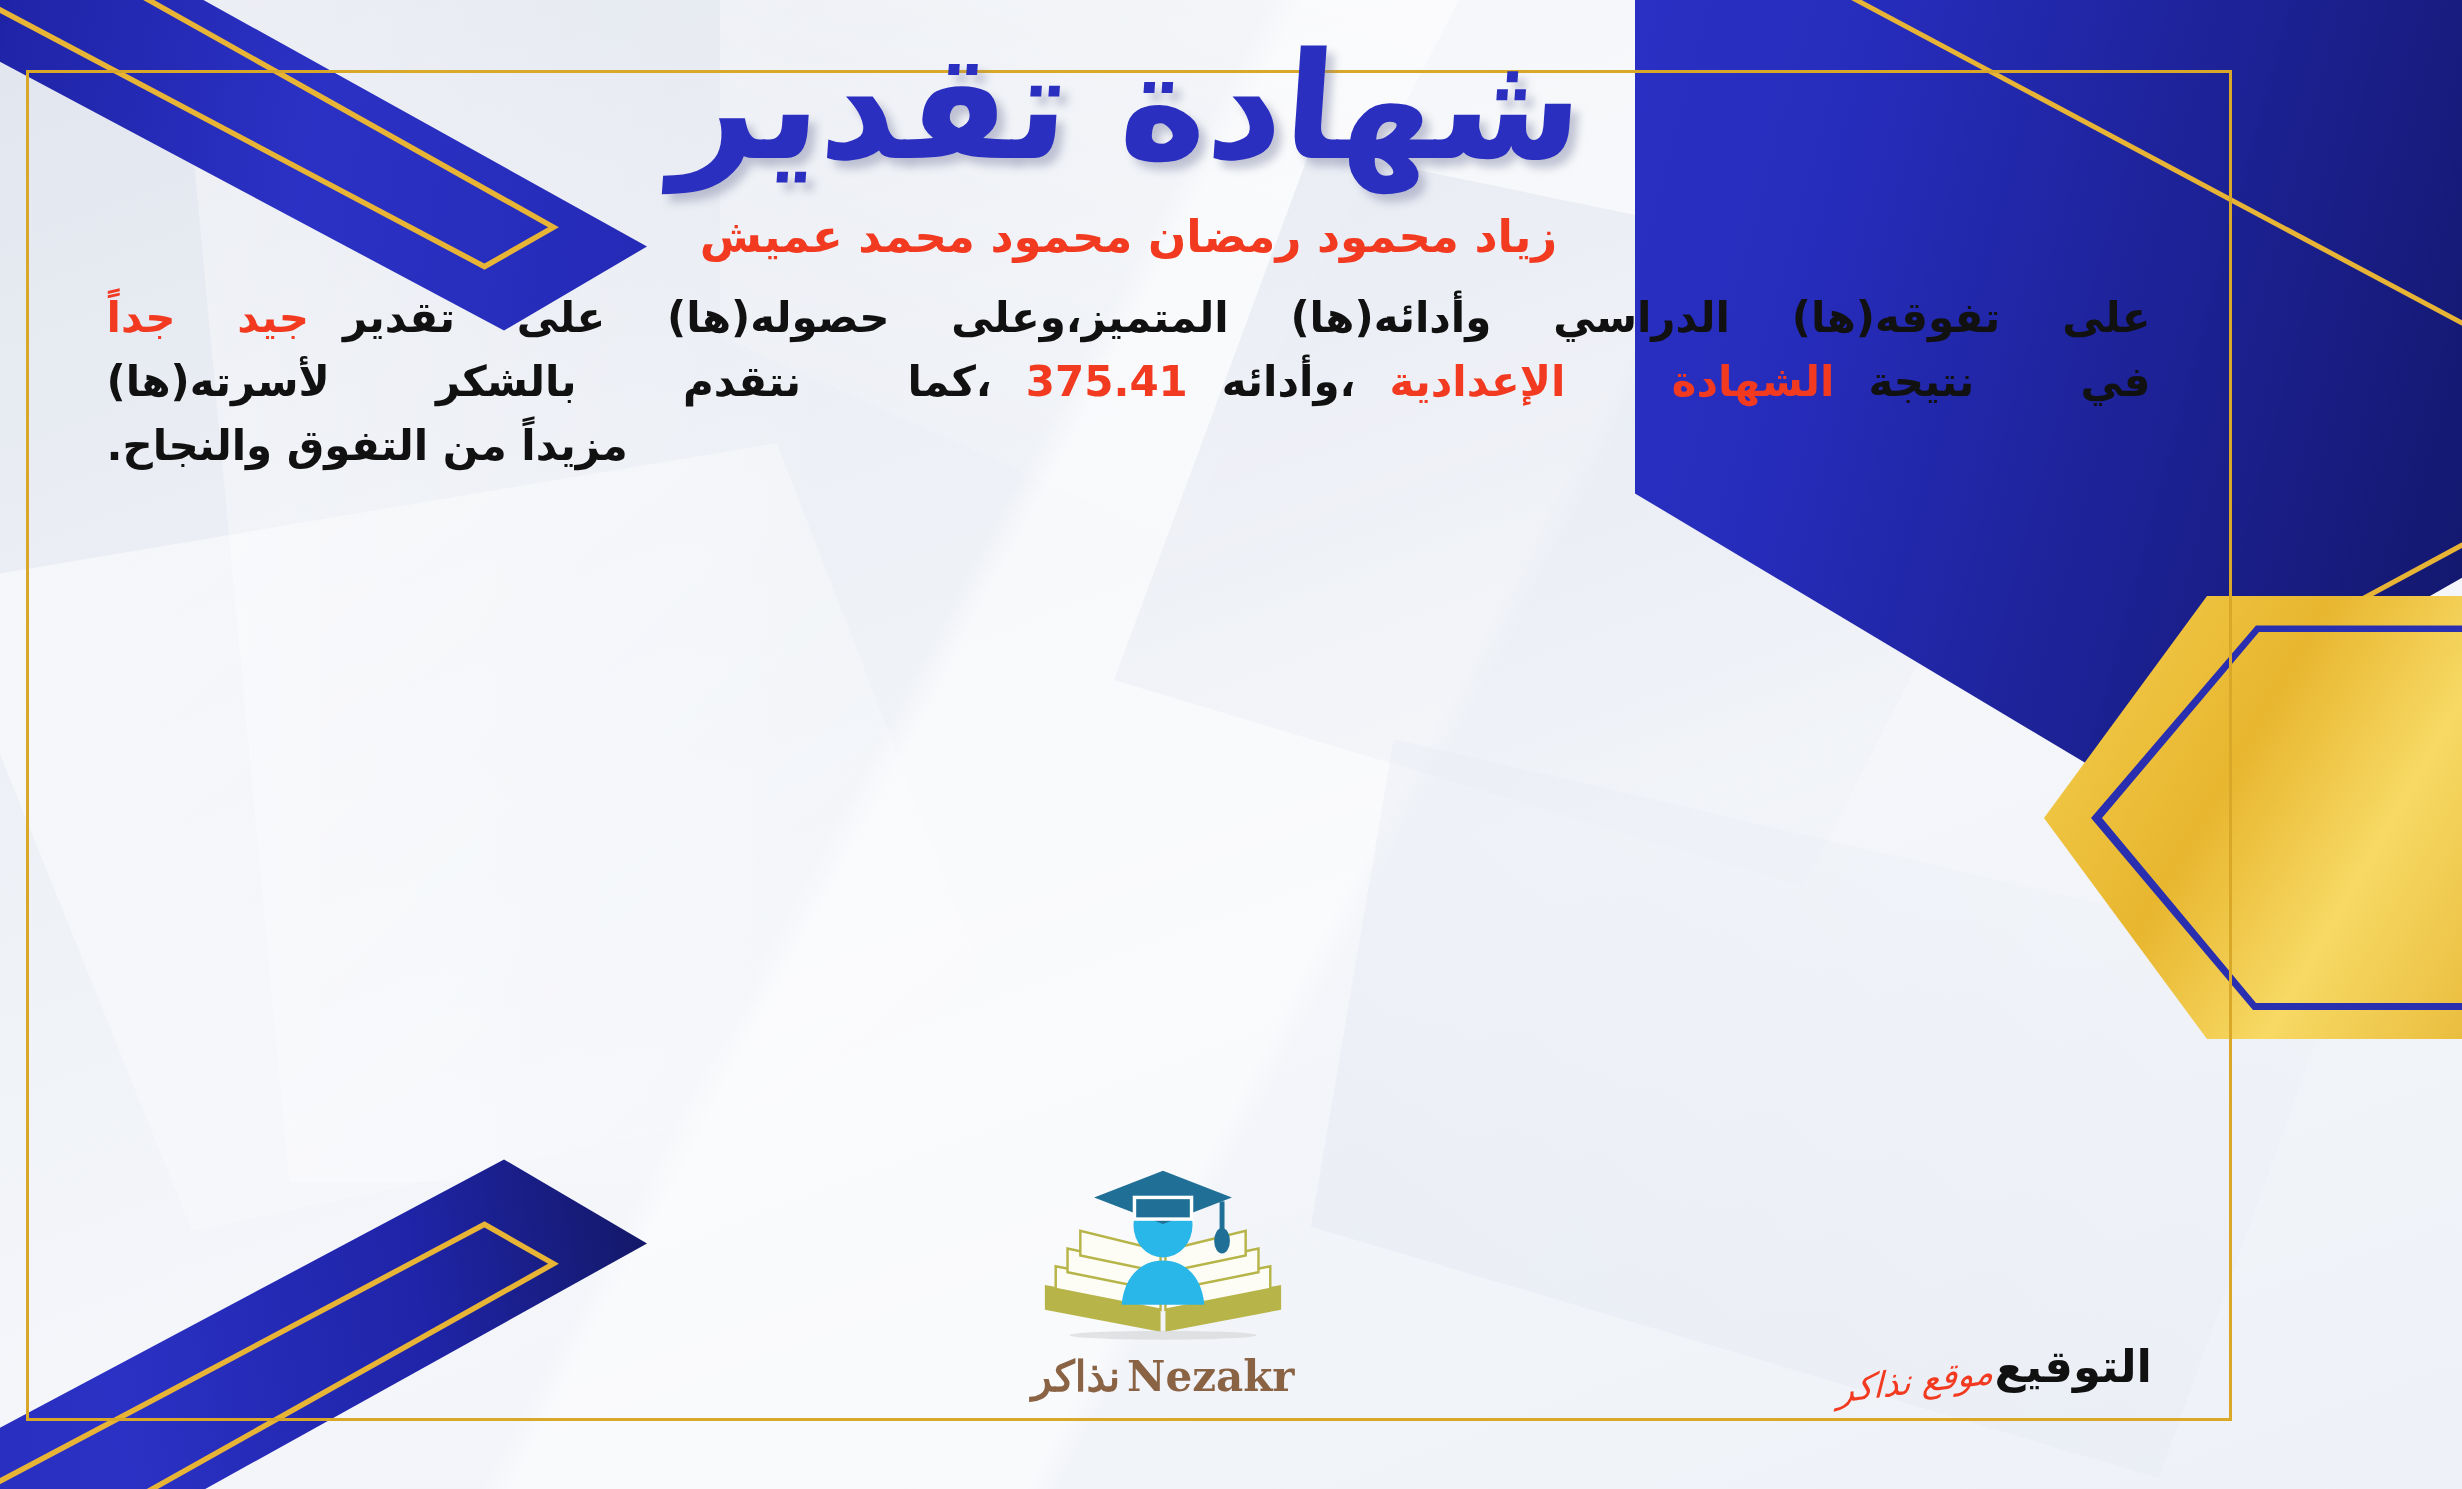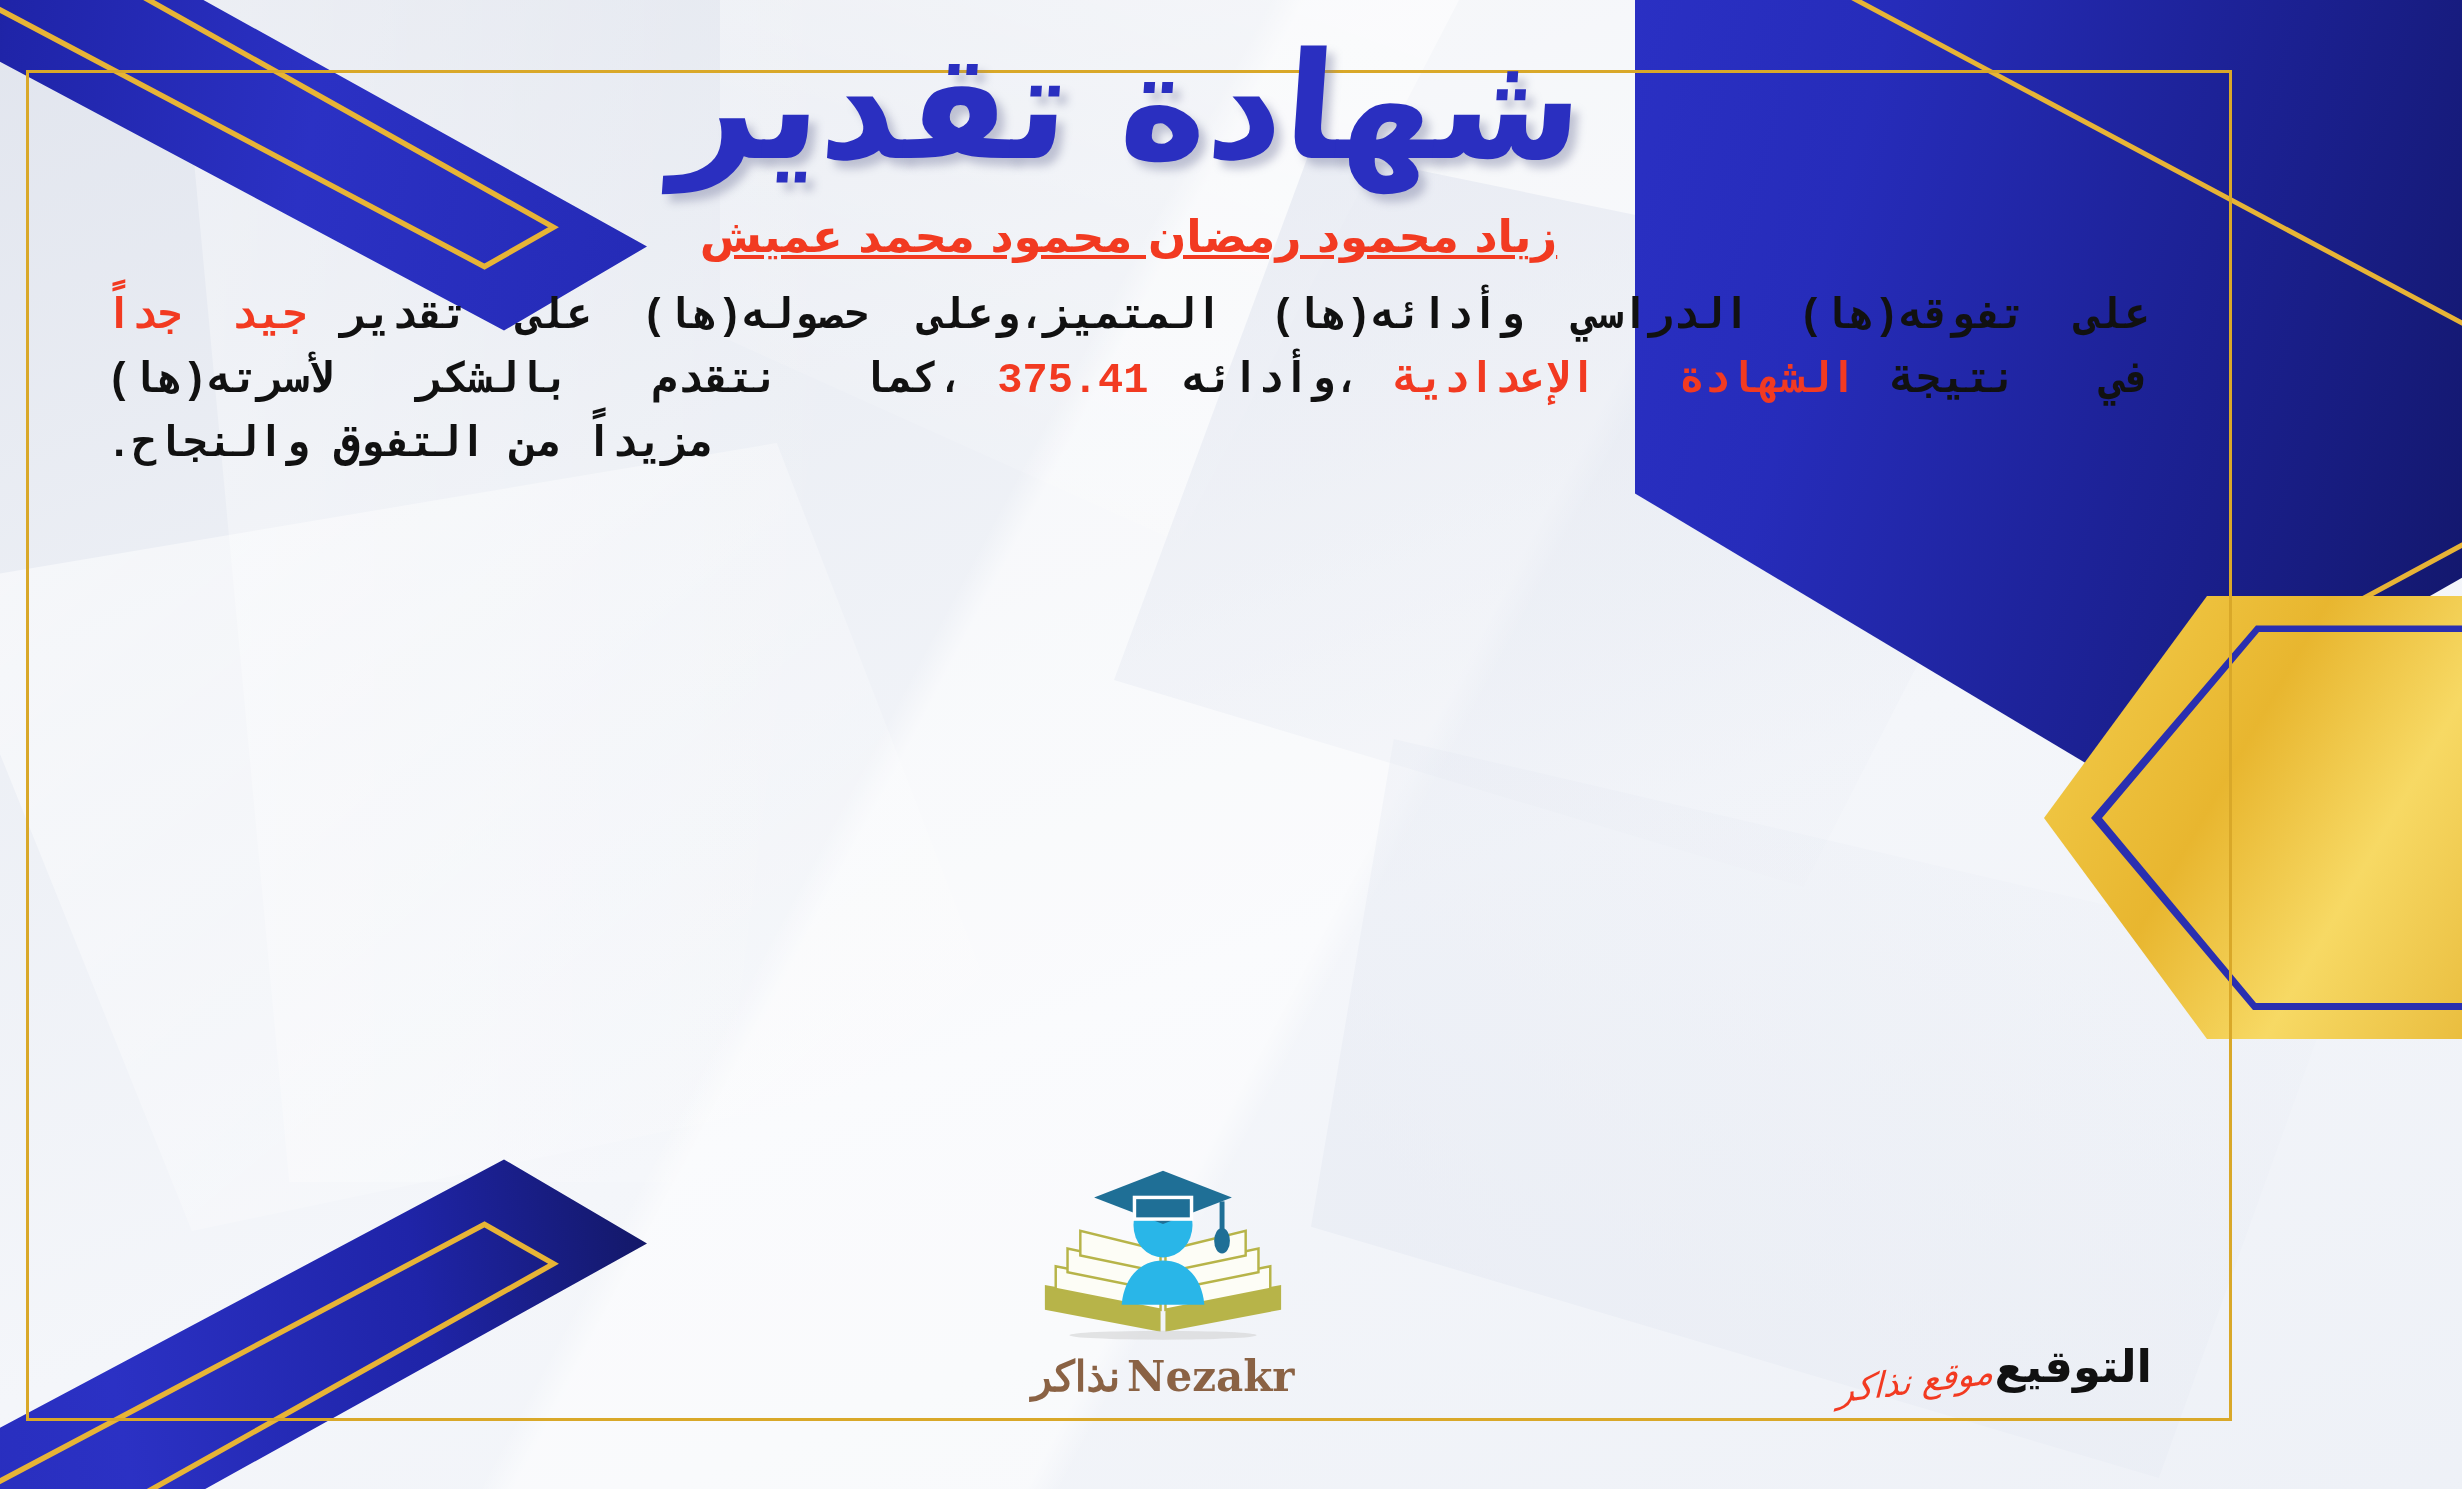--- a/index.html
+++ b/index.html
@@ -127,32 +127,30 @@
     font-weight:700;
     letter-spacing:-0.5px;
   }
 
   .student-name{
     margin-top:25.6px;
     font-size:45px;
     color:#f23a21;
     font-weight:700;
     letter-spacing:0px;
-    text-decoration:underline;
   }
 
   .body-text{
     margin-top:22.7px;
     width:2044px;
     font-size:42px;
     line-height:1.52;
     color:#111111;
     font-weight:700;
     text-align:center;
-    font-family:Liberation Mono, monospace;
   }
   .body-text .hl{color:#f23a21;}
   .body-text .pad{display:inline-block;min-width:34px;}
   .line-just{
     display:block;
     text-align:justify;
     text-align-last:justify;
   }
 
   

